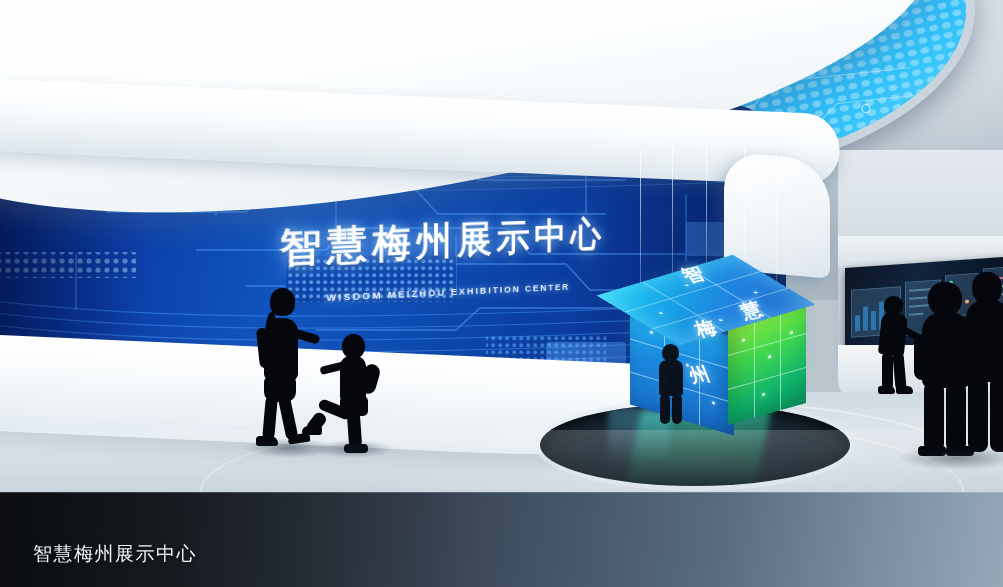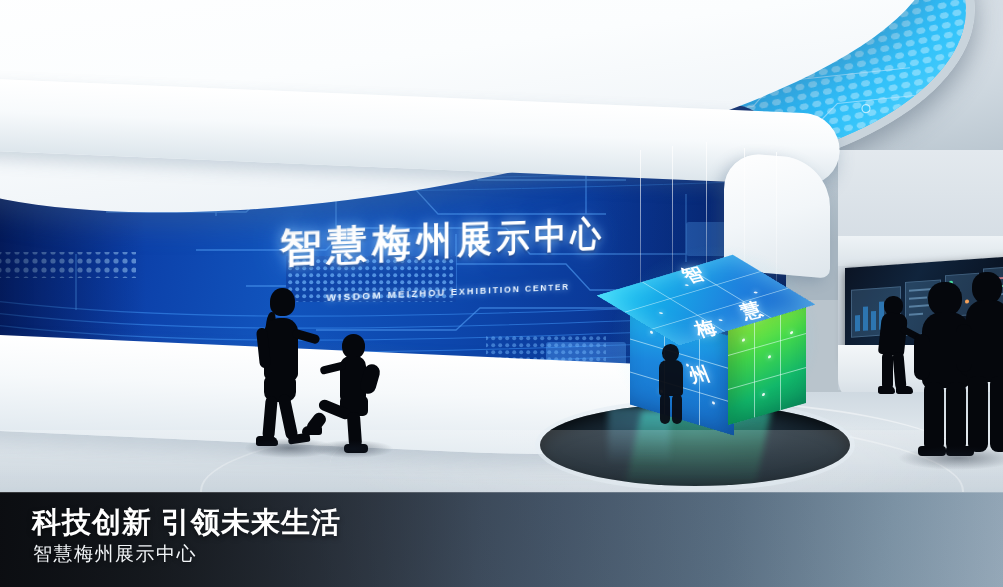--- a/index.html
+++ b/index.html
@@ -500,17 +500,16 @@
     <div class="sil" style="left:4px;top:28px;width:44px;height:82px;border-radius:18px 18px 8px 8px;"></div>
     <div class="sil" style="left:-6px;top:52px;width:16px;height:48px;border-radius:8px;"></div>
     <div class="sil" style="left:6px;top:104px;width:20px;height:76px;border-radius:8px;"></div>
     <div class="sil" style="left:28px;top:104px;width:20px;height:76px;border-radius:8px;"></div>
   </div>
   <div class="layer fig-shadow" style="left:898px;top:446px;width:120px;height:24px;"></div>
 
   <div class="layer caption">
     <div class="caption-vig"></div>
     <div class="caption-top"></div>
-    <div class="cap-title">科技创新 引领未来生活</div>
     <div class="cap-sub">智慧梅州展示中心</div>
   </div>
 
 </div>
 
 </body></html>

